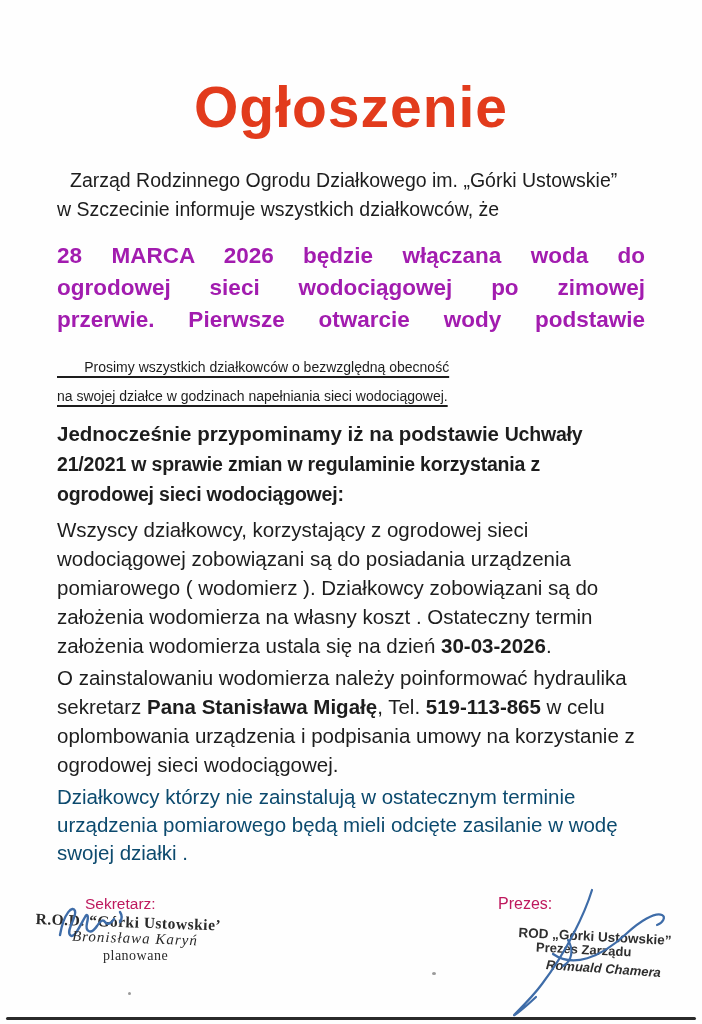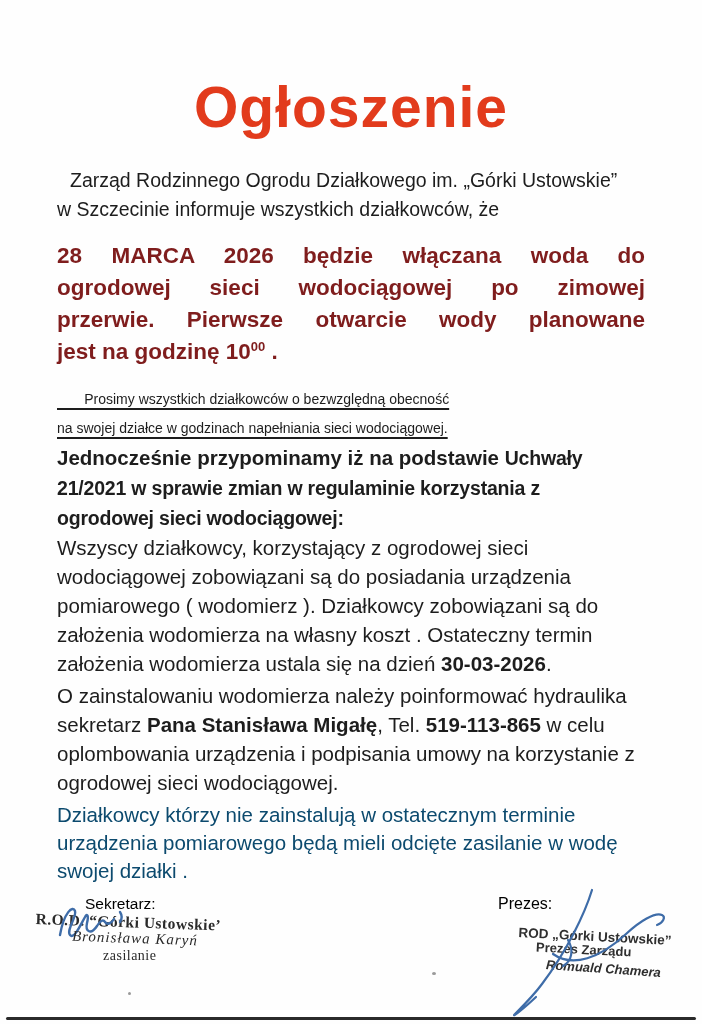--- a/index.html
+++ b/index.html
@@ -20,43 +20,43 @@
     line-height:66px;
     font-weight:700;
     letter-spacing:1px;
     color:#e23b1c;
   }
   .intro{margin-top:26px;font-size:19.5px;line-height:29px;}
   .intro .l1{padding-left:13px;margin-top:8px;}
   .announcement{
     margin-top:16px;
     font-size:22.5px;line-height:32px;font-weight:700;
-    color:#7f1d1d;
+    color:#a21caf;
   }
   .announcement .just{text-align:justify;text-align-last:justify;}
   .announcement sup{font-size:13px;vertical-align:super;line-height:0;}
   .attendance{
     margin-top:17px;
     font-size:14px;line-height:29px;
     text-decoration:underline;
     text-decoration-thickness:2.2px;
     text-underline-offset:4px;
   }
-  .reminder{font-weight:700;line-height:30px;}
+  .reminder{margin-top:8px;font-weight:700;line-height:30px;}
   .reminder .fa{font-size:20.5px;}
   .reminder .fb{font-size:19.5px;letter-spacing:-0.2px;}
   .bodypar{font-size:20.5px;line-height:29px;max-width:578px;}
-  .meters{}
+  .meters{margin-top:6px;}
   .plumber{margin-top:3px;}
   .warning{margin-top:4px;line-height:28px;color:#0c4a6e;}
   .b{font-weight:700;}
   
   .sig-area{position:absolute;left:0;top:890px;width:702px;height:134px;}
   .sig-area .abs{position:absolute;white-space:nowrap;}
-  .role{font-size:15.5px;color:#000000;}
+  .role{font-size:15.5px;color:#be185d;}
   .stamp-serif{font-family:"Liberation Serif",serif;color:#2a2a2a;}
   .stamp-sans{font-family:"Liberation Sans",sans-serif;color:#2f2f2f;}
   .sec-org{left:36px;top:20px;font-size:15.5px;font-weight:700;letter-spacing:.5px;transform:rotate(2deg);transform-origin:left top;}
   .sec-name{left:72px;top:40px;font-size:15px;font-style:italic;letter-spacing:1px;transform:rotate(2deg);}
   .sec-title{left:103px;top:58px;font-size:14px;letter-spacing:.5px;}
   .sec-role{left:85px;top:5px;}
   .prez-role{left:498px;top:5px;font-size:16px;}
   .prez-org{left:519px;top:35px;font-size:13.5px;font-weight:700;transform:rotate(3deg);transform-origin:left top;}
   .prez-title{left:536px;top:52px;font-size:13px;font-weight:700;transform:rotate(3deg);}
   .prez-name{left:546px;top:71px;font-size:13px;font-weight:700;font-style:italic;transform:rotate(4deg);}
@@ -75,22 +75,21 @@
     <h1 class="doc-title">Ogłoszenie</h1>
 
     <div class="intro">
       <div class="l1">Zarząd Rodzinnego Ogrodu Działkowego im. „Górki Ustowskie”</div>
       <div>w Szczecinie informuje wszystkich działkowców, że</div>
     </div>
 
     <div class="announcement">
       <div class="just">28 MARCA 2026 będzie włączana woda do</div>
       <div class="just">ogrodowej sieci wodociągowej po zimowej</div>
-      <div class="just">przerwie. Pierwsze otwarcie wody planowane</div>
-      <div><span>jest na godzinę 10</span><sup>00</sup><span>&nbsp;.</span></div>
+      <div class="just">przerwie. Pierwsze otwarcie wody podstawie</div>
     </div>
 
     <div class="attendance">
       <div>&nbsp;&nbsp;&nbsp;&nbsp;&nbsp;&nbsp;&nbsp;Prosimy wszystkich działkowców o bezwzględną obecność</div>
       <div>na swojej działce w godzinach napełniania sieci wodociągowej.</div>
     </div>
 
     <div class="reminder bodypar">
       <span class="fa">Jednocześnie przypominamy iż na podstawie </span><span class="fb">Uchwały 21/2021 w sprawie zmian w regulaminie korzystania z ogrodowej sieci wodociągowej:</span>
     </div>
@@ -111,21 +110,21 @@
 
     <div class="abs role sec-role">Sekretarz:</div>
     <div class="abs stamp-serif sec-org">R.O.D. “Górki Ustowskie’</div>
     <svg class="sig-svg" style="left:52px;top:12px;" width="95" height="40" viewBox="0 0 95 40">
       <g fill="none" stroke="#3e6ca8" stroke-width="2.4" stroke-linecap="round">
         <path d="M8,33 C12,10 21,3 23,9 C25,15 14,28 18,33 C22,38 29,22 33,15 C35,11 37,13 35,21 C33,30 39,33 45,24 C48,19 51,17 53,20 C55,23 59,22 62,17"></path>
         <path d="M68,10 C70,13 70,17 68,20"></path>
       </g>
     </svg>
     <div class="abs stamp-serif sec-name">Bronisława Karyń</div>
-    <div class="abs stamp-serif sec-title">zasilanie</div>
+    <div class="abs stamp-serif sec-title">planowane</div>
 
     <div class="abs role prez-role">Prezes:</div>
     <div class="abs stamp-sans prez-org">ROD „Górki Ustowskie”</div>
     <div class="abs stamp-sans prez-title">Prezes Zarządu</div>
     <div class="abs stamp-sans prez-name">Romuald Chamera</div>
     <svg class="sig-svg" style="left:440px;top:-2px;" width="230" height="136" viewBox="0 0 230 136">
       <g fill="none" stroke="#3e6ca8" stroke-width="2.2" stroke-linecap="round">
         <path d="M152,2 C145,25 127,63 102,96 C94,107 80,121 75,126 C71,130 80,124 96,109"></path>
         <path d="M113,66 C133,80 160,70 186,46 C200,33 215,24 222,27 C226,29 223,35 217,37"></path>
         <path d="M128,52 C134,62 132,73 123,78"></path>

